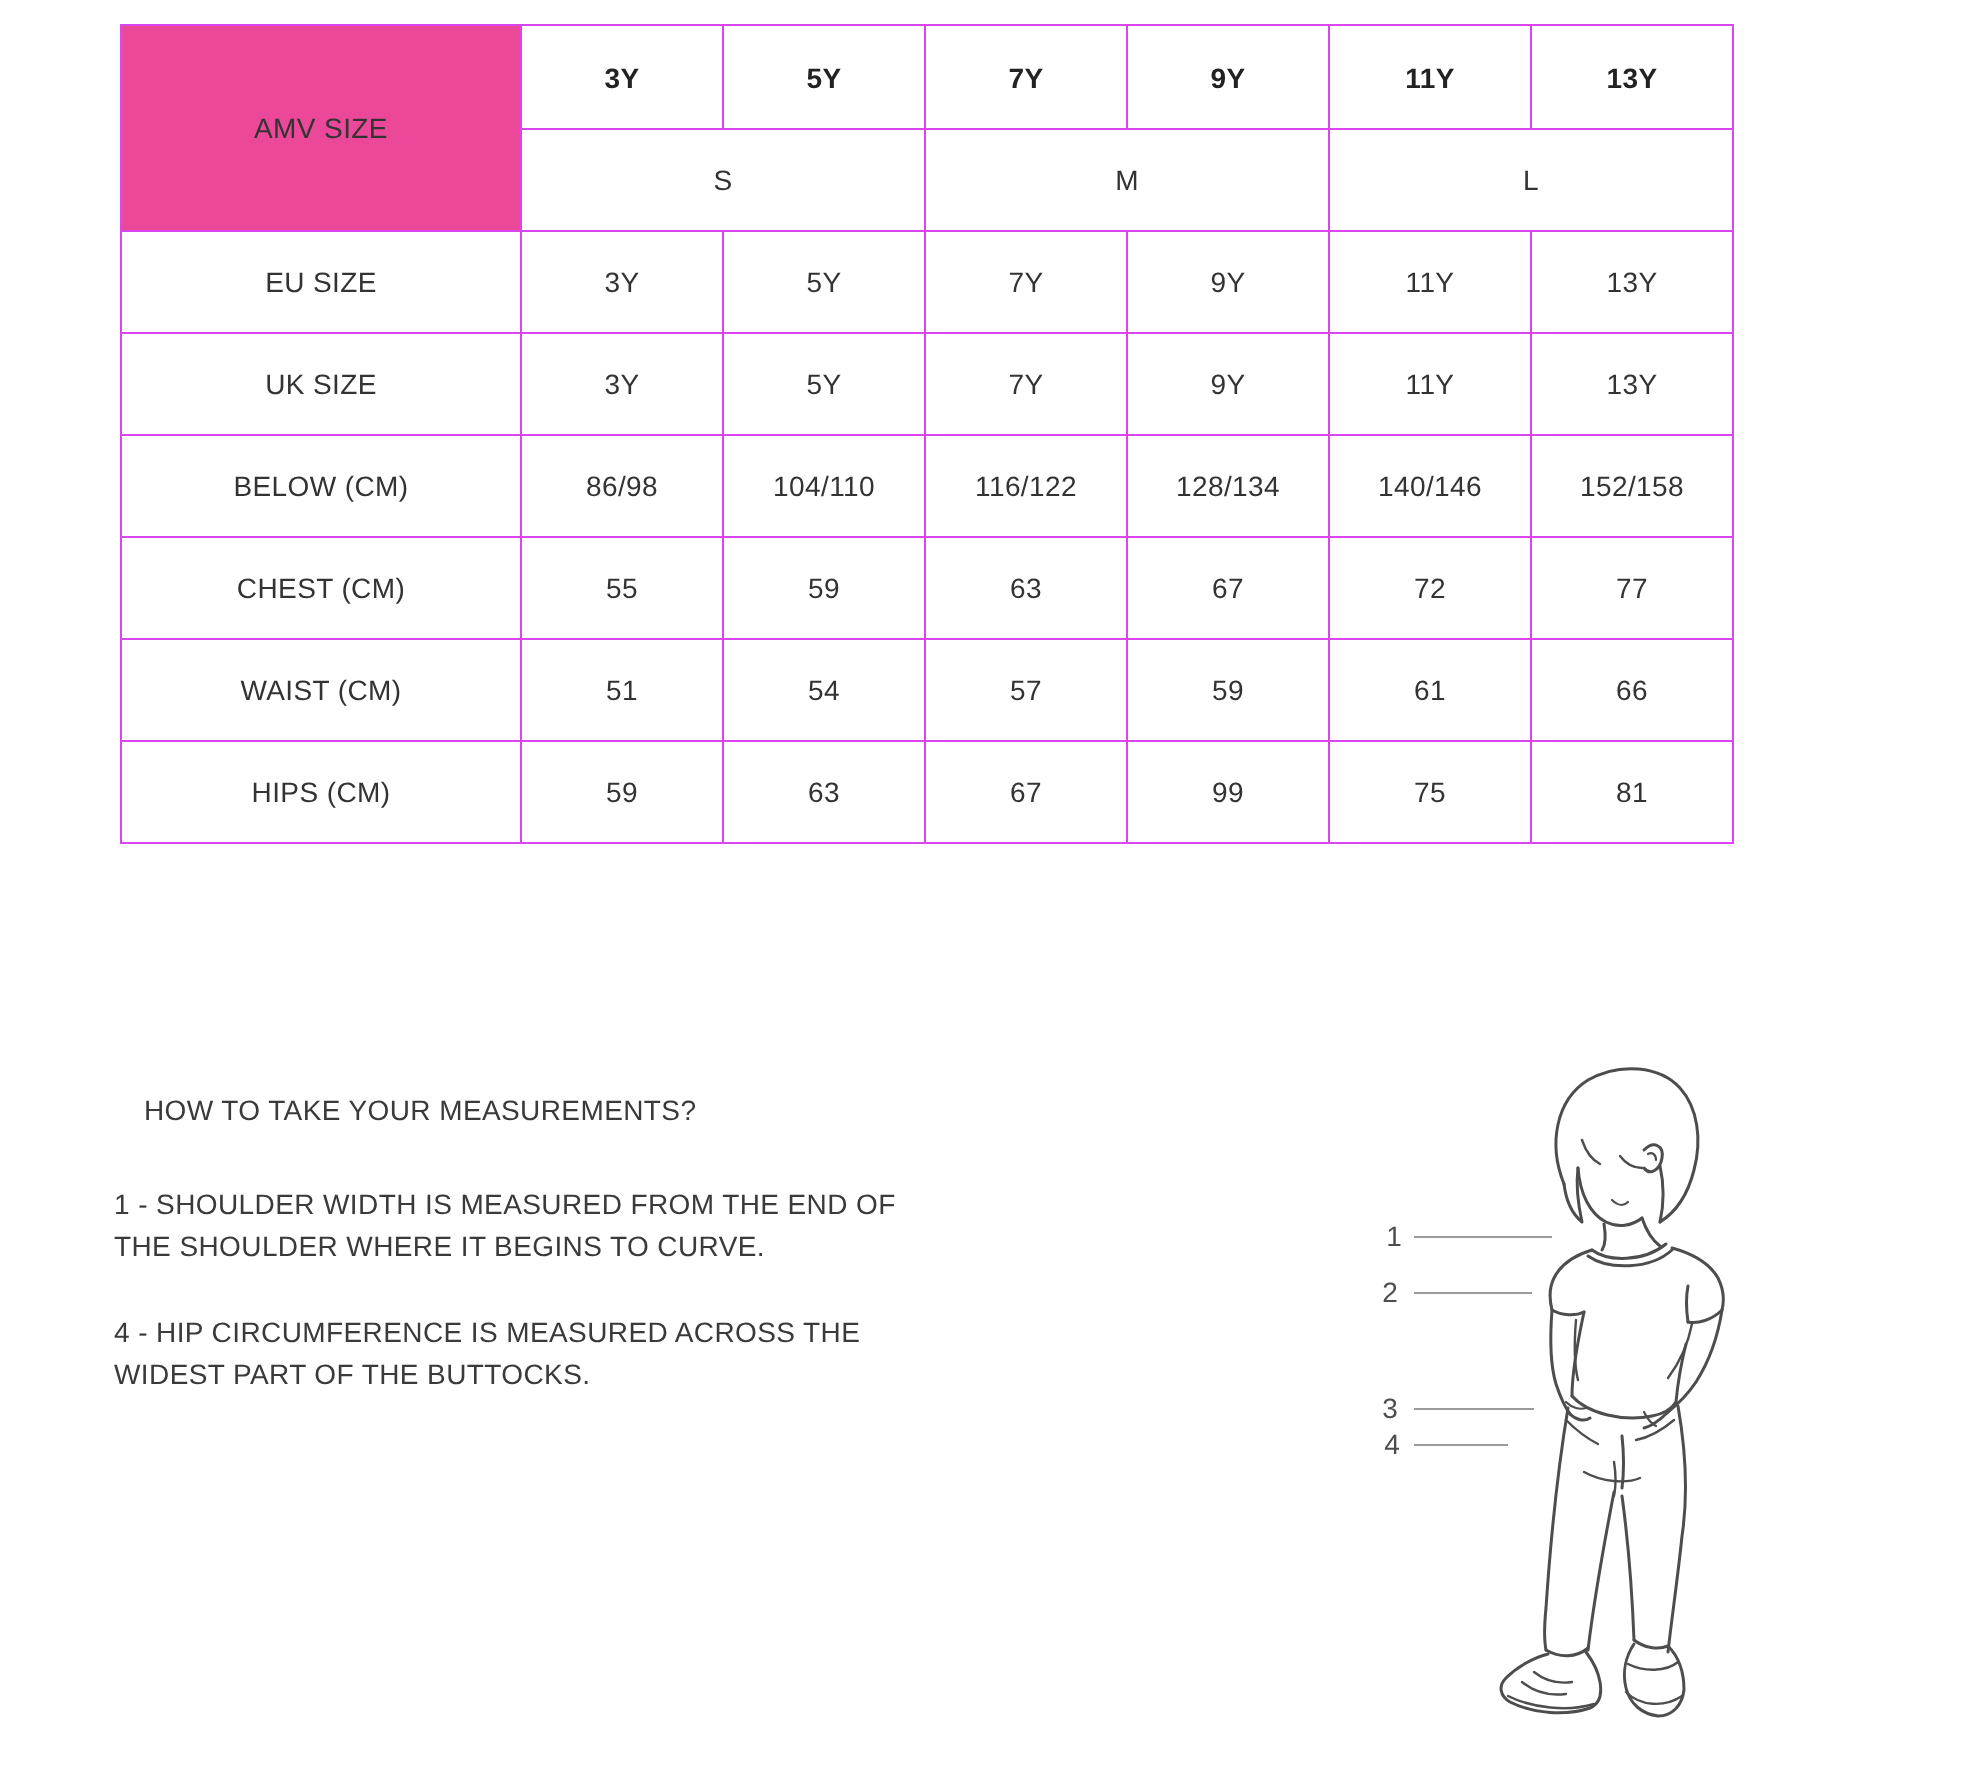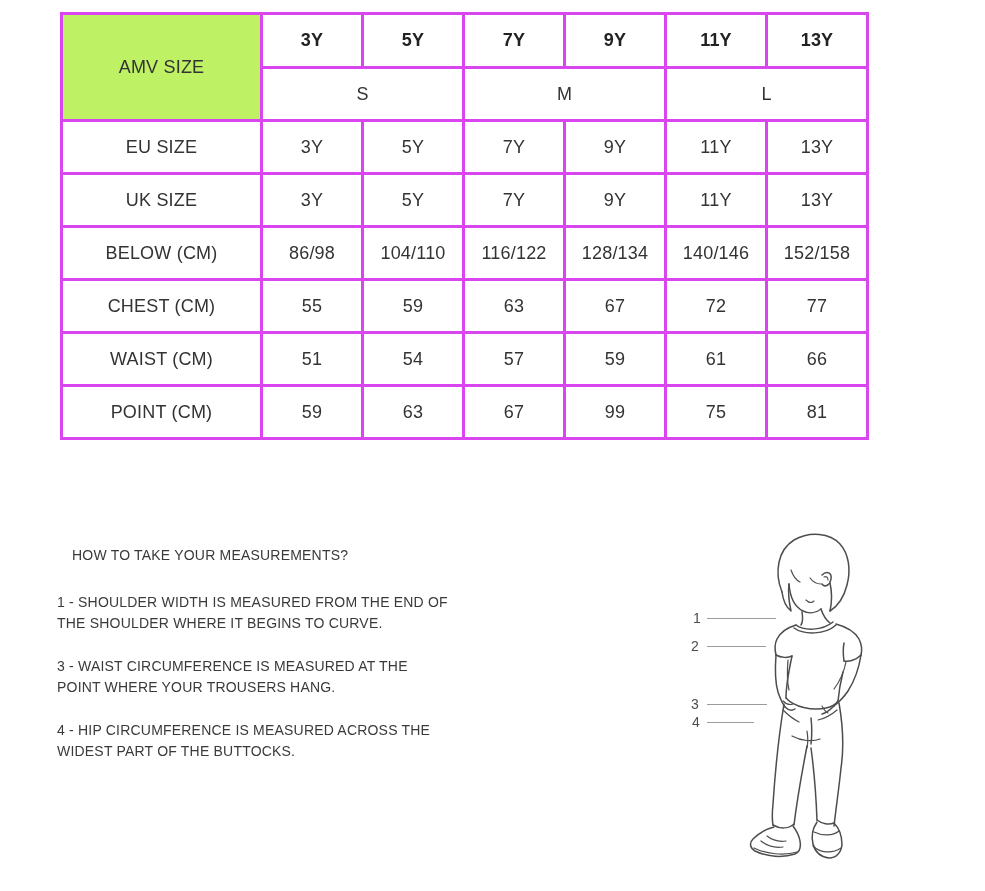--- a/index.html
+++ b/index.html
@@ -9,30 +9,30 @@
     -webkit-font-smoothing: antialiased;
   }
   .page { position: relative; width: 985px; height: 891px; background: #ffffff; }
 
   
   table.size-chart {
     position: absolute; left: 60px; top: 12px; width: 806px;
     border-collapse: collapse; table-layout: fixed;
   }
   table.size-chart td, table.size-chart th {
-    border: 3px solid #d946ef;
+    border: 1px solid #d946ef;
     text-align: center; vertical-align: middle;
-    font-size: 18px; color: #333333; font-weight: 400;
+    font-size: 14px; color: #333333; font-weight: 400;
     letter-spacing: 0.2px;
     padding: 0;
   }
   table.size-chart tr.hdr-years th { height: 51px; font-weight: 700; color: #222222; }
   table.size-chart tr.hdr-groups td { height: 50px; }
   table.size-chart tbody td { height: 50px; }
-  td.corner-cell { background: #bef264; }
+  td.corner-cell { background: #ec4899; }
 
   
   .guide {
     position: absolute; left: 57px; top: 545px; width: 398px;
     font-size: 14px; line-height: 21px; color: #3a3a3a;
     letter-spacing: 0.2px;
   }
   .guide h3 {
     margin: 0 0 26px 15px;
     font-size: 14px; font-weight: 400; line-height: 21px; color: #3a3a3a;
@@ -127,35 +127,34 @@
       <tr>
         <td>WAIST (CM)</td>
         <td>51</td>
         <td>54</td>
         <td>57</td>
         <td>59</td>
         <td>61</td>
         <td>66</td>
       </tr>
       <tr>
-        <td>POINT (CM)</td>
+        <td>HIPS (CM)</td>
         <td>59</td>
         <td>63</td>
         <td>67</td>
         <td>99</td>
         <td>75</td>
         <td>81</td>
       </tr>
     </tbody>
   </table>
 
   <div class="guide">
     <h3>HOW TO TAKE YOUR MEASUREMENTS?</h3>
     <p>1 - SHOULDER WIDTH IS MEASURED FROM THE END OF THE SHOULDER WHERE IT BEGINS TO CURVE.</p>
-    <p>3 - WAIST CIRCUMFERENCE IS MEASURED AT THE POINT WHERE YOUR TROUSERS HANG.</p>
     <p>4 - HIP CIRCUMFERENCE IS MEASURED ACROSS THE WIDEST PART OF THE BUTTOCKS.</p>
   </div>
 
   <div class="figure-wrap">
     <svg width="310" height="371" viewBox="0 0 310 371">
       <g fill="none" stroke="#4d4d4d" stroke-width="1.5" stroke-linecap="round" stroke-linejoin="round">
 
         <path d="M 112,72 C 104,52 108,30 124,20 C 140,11 160,13 170,24 C 179,34 181,50 177,65 C 174,77 168,86 160,91"></path>
         <path d="M 112,72 C 113,80 116,87 121,91 C 119,82 118,72 119,64"></path>
         <path d="M 160,91 C 162,82 162,72 160,63"></path>

